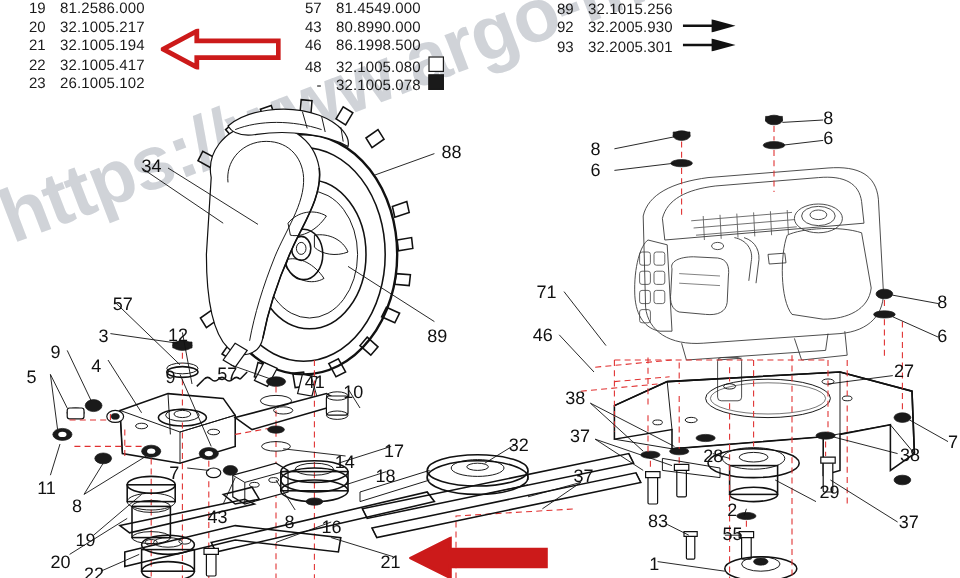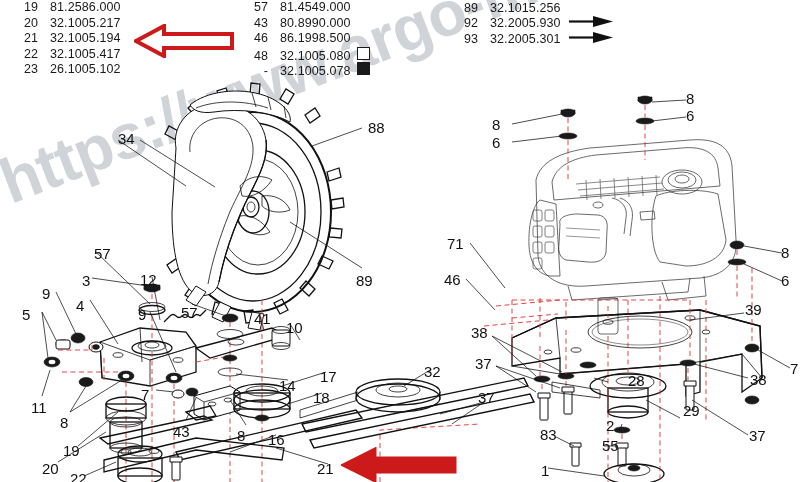--- a/index.html
+++ b/index.html
@@ -482,27 +482,27 @@
     <div class="lbl" style="left:42px;top:461px">20</div>
     <div class="lbl" style="left:70px;top:471px">22</div>
     <div class="lbl" style="left:268px;top:432px">16</div>
     <div class="lbl" style="left:317px;top:461px">21</div>
     <div class="lbl" style="left:424px;top:364px">32</div>
     <div class="lbl" style="left:478px;top:390px">37</div>
     <div class="lbl" style="left:447px;top:236px">71</div>
     <div class="lbl" style="left:444px;top:272px">46</div>
     <div class="lbl" style="left:471px;top:325px">38</div>
     <div class="lbl" style="left:475px;top:356px">37</div>
-    <div class="lbl" style="left:628px;top:373px">28</div>
+    <div class="lbl" style="left:586px;top:373px">28</div>
     <div class="lbl" style="left:683px;top:403px">29</div>
     <div class="lbl" style="left:606px;top:418px">2</div>
     <div class="lbl" style="left:602px;top:438px">55</div>
     <div class="lbl" style="left:540px;top:427px">83</div>
     <div class="lbl" style="left:541px;top:463px">1</div>
-    <div class="lbl" style="left:745px;top:302px">39</div>
+    <div class="lbl" style="left:745px;top:302px">27</div>
     <div class="lbl" style="left:750px;top:372px">38</div>
     <div class="lbl" style="left:749px;top:428px">37</div>
     <div class="lbl" style="left:492px;top:117px">8</div>
     <div class="lbl" style="left:492px;top:135px">6</div>
     <div class="lbl" style="left:686px;top:91px">8</div>
     <div class="lbl" style="left:686px;top:108px">6</div>
     <div class="lbl" style="left:781px;top:245px">8</div>
     <div class="lbl" style="left:781px;top:273px">6</div>
     <div class="lbl" style="left:790px;top:361px">7</div>
   </div>

